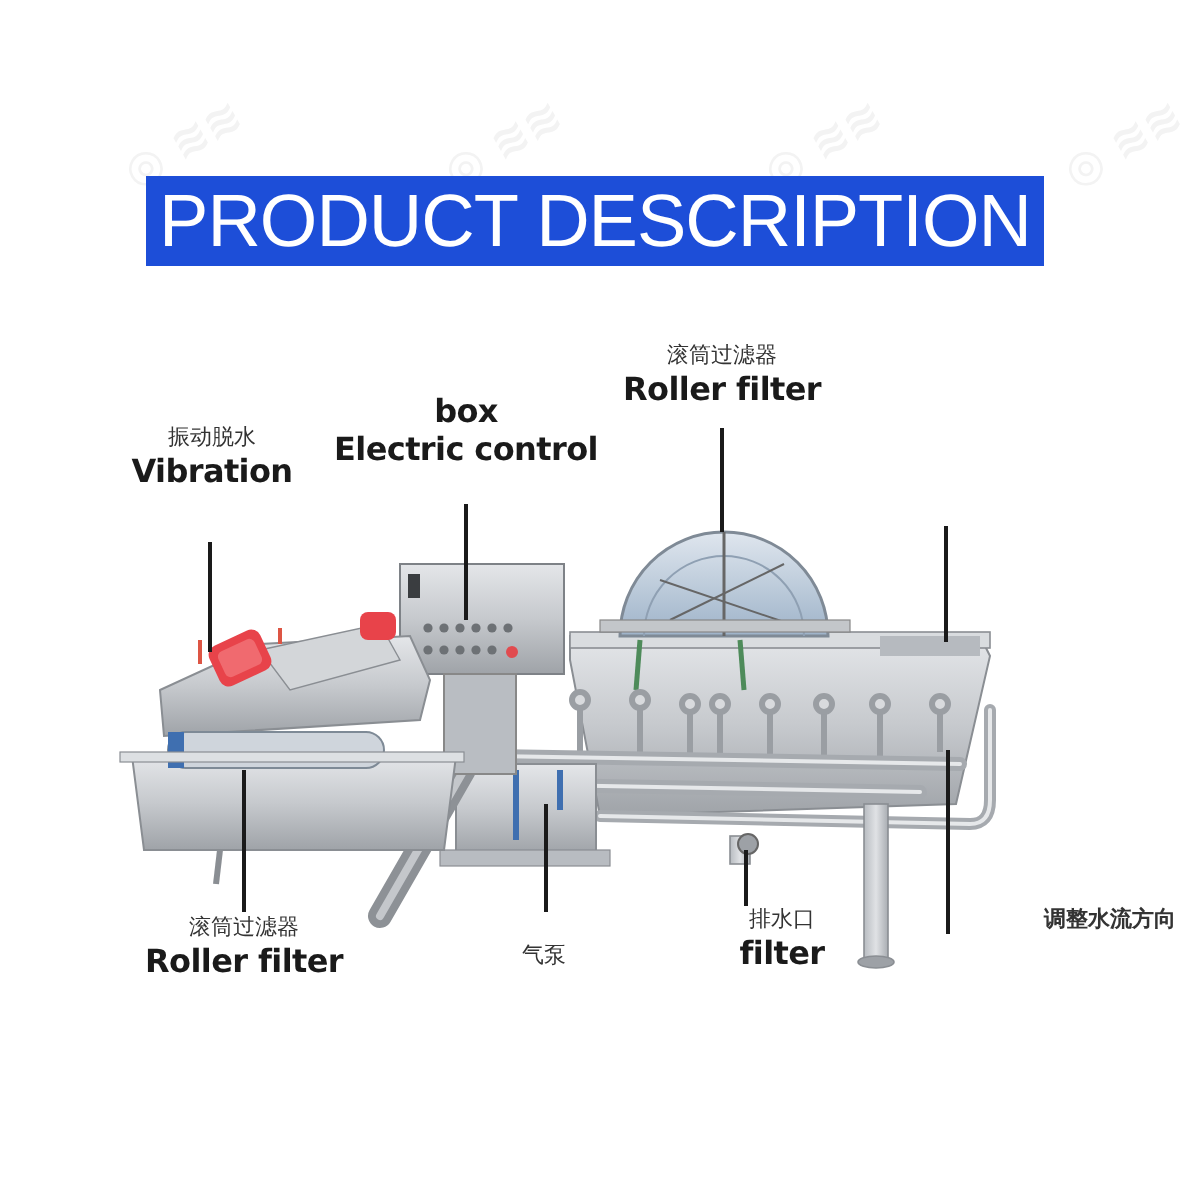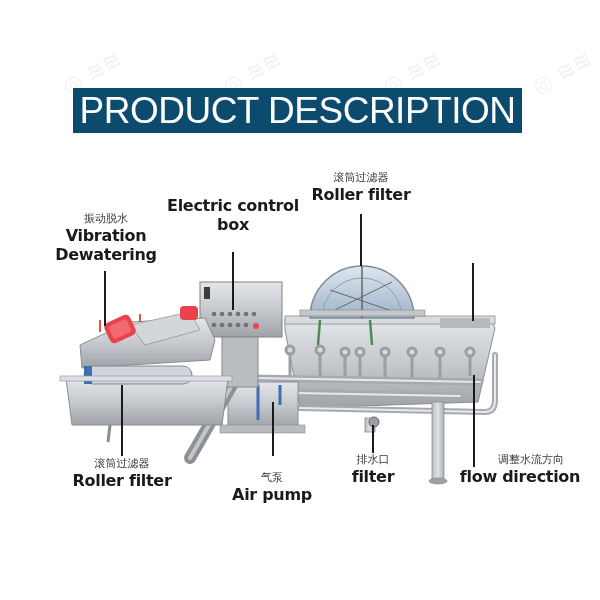--- a/index.html
+++ b/index.html
@@ -1,17 +1,17 @@
 <!DOCTYPE html>
 <html><head>
 <meta charset="utf-8">
 <style>
   html, body { margin:0; padding:0; background:#ffffff; }
   body { width:600px; height:600px; position:relative; overflow:hidden; font-family:"DejaVu Sans", sans-serif; }
-  .banner { position:absolute; left:73px; top:88px; width:449px; height:45px; background:#0c4a6e; display:flex; align-items:center; justify-content:center; }
+  .banner { position:absolute; left:73px; top:88px; width:449px; height:45px; background:#1d4ed8; display:flex; align-items:center; justify-content:center; }
   .banner span { color:#ffffff; font-family:"Liberation Sans", sans-serif; font-size:37px; letter-spacing:-0.5px; line-height:1; }
   .label { position:absolute; text-align:center; color:#1a1a1a; }
   .cn { font-size:11px; color:#333; line-height:14px; display:block; }
   .en { font-size:16px; font-weight:bold; line-height:19px; display:block; font-family:"DejaVu Sans", sans-serif; letter-spacing:-0.3px; }
   .leader { position:absolute; width:2px; background:#1a1a1a; }
   svg.machine { position:absolute; left:0; top:0; }
   .wm { position:absolute; color:#f3f3f3; font-size:22px; font-weight:bold; transform:rotate(-30deg); }
 </style>
 </head>
 <body>
@@ -154,47 +154,44 @@
 <div class="leader" style="left:360px;top:214px;height:52px;"></div>
 <div class="leader" style="left:472px;top:263px;height:58px;"></div>
 <div class="leader" style="left:121px;top:385px;height:71px;"></div>
 <div class="leader" style="left:272px;top:402px;height:54px;"></div>
 <div class="leader" style="left:372px;top:425px;height:28px;"></div>
 <div class="leader" style="left:473px;top:375px;height:92px;"></div>
 
 <div class="label" style="left:48px;top:212px;width:116px;">
   <span class="cn">振动脱水</span>
   <span class="en">Vibration</span>
-  <span class="en">Dewatering</span>
 </div>
 
 <div class="label" style="left:158px;top:196px;width:150px;">
+  <span class="en">box</span>
   <span class="en">Electric control</span>
-  <span class="en">box</span>
 </div>
 
 <div class="label" style="left:302px;top:171px;width:118px;">
   <span class="cn">滚筒过滤器</span>
   <span class="en">Roller filter</span>
 </div>
 
 <div class="label" style="left:388px;top:217px;width:166px;">
 </div>
 
 <div class="label" style="left:64px;top:457px;width:116px;">
   <span class="cn">滚筒过滤器</span>
   <span class="en">Roller filter</span>
 </div>
 
 <div class="label" style="left:222px;top:471px;width:100px;">
   <span class="cn">气泵</span>
-  <span class="en">Air pump</span>
 </div>
 
-<div class="label" style="left:336px;top:453px;width:74px;">
+<div class="label" style="left:354px;top:453px;width:74px;">
   <span class="cn">排水口</span>
   <span class="en">filter</span>
 </div>
 
 <div class="label" style="left:452px;top:453px;width:136px;">
-  <span class="cn" style="text-align:center;padding-left:22px;">调整水流方向</span>
-  <span class="en">flow direction</span>
+  <span class="cn" style="text-align:right;padding-left:22px;font-weight:bold;">调整水流方向</span>
 </div>
 
 </body></html>

